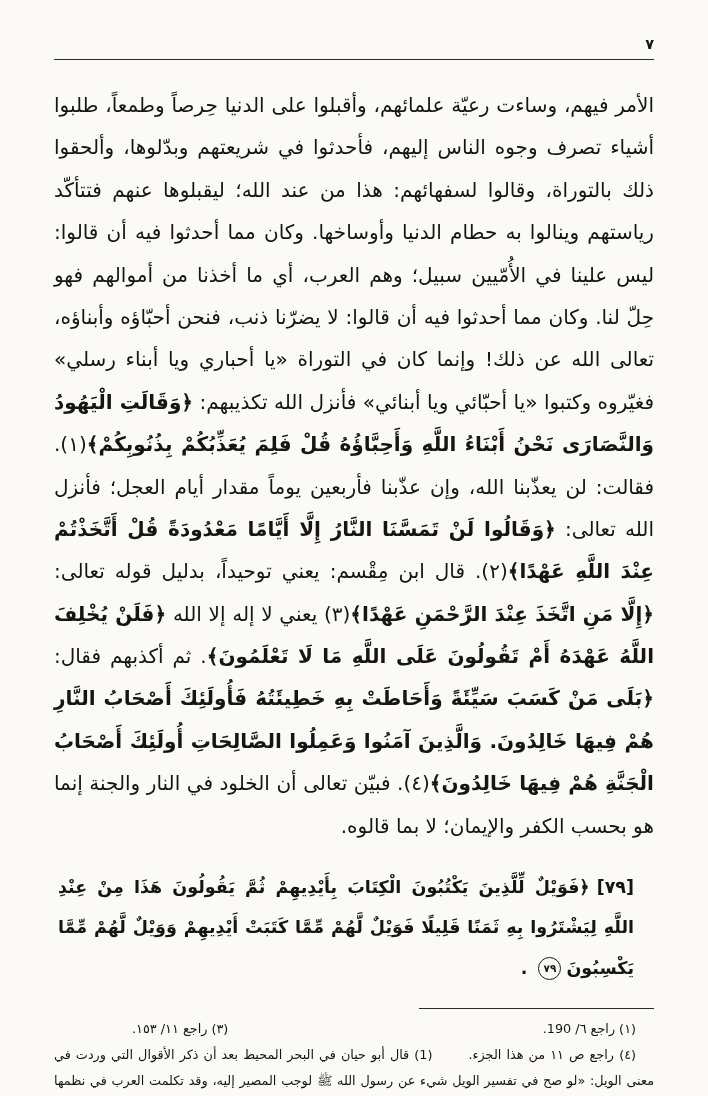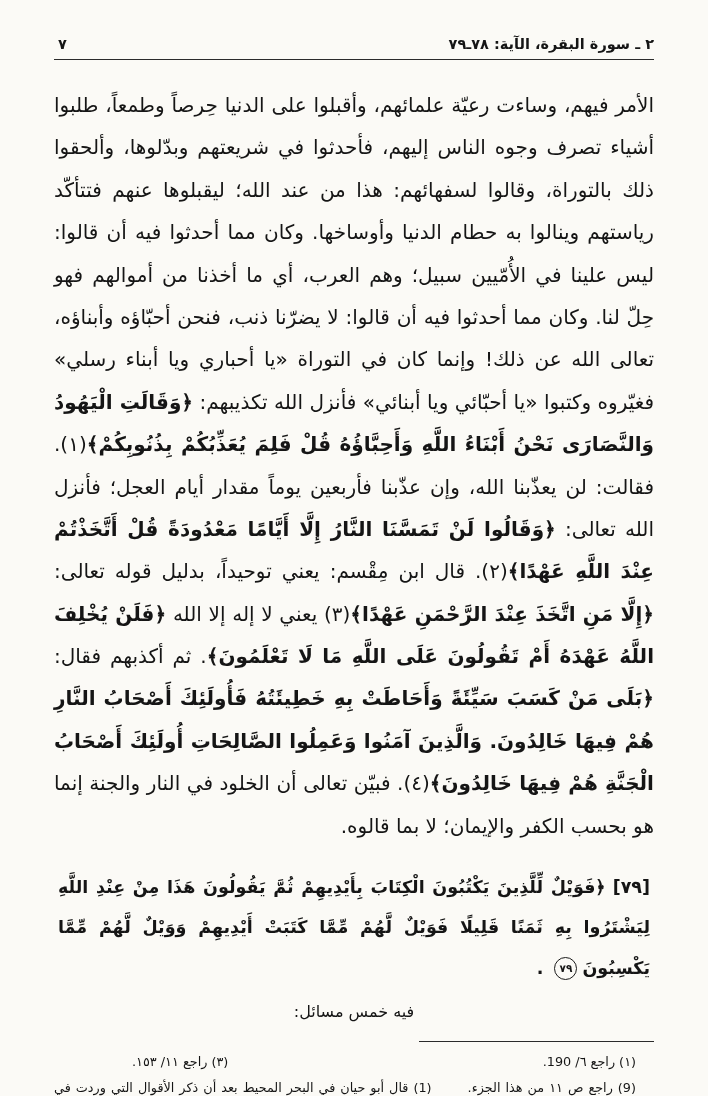--- a/index.html
+++ b/index.html
@@ -25,21 +25,21 @@
   .page-main { padding-top:24px; }
   .para {
     font-size:20px; line-height:2.12; text-align:justify;
   }
   .seg-text  { font-weight:400; }
   .seg-quran { font-weight:700; }
   .seg-bold  { font-weight:700; }
 
   
   .verse-block {
-    margin:20px 4px 8px 4px;
+    margin:20px 20px 8px 4px;
     font-size:17.5px; font-weight:700; line-height:2.3;
     text-align:justify;
   }
   .verse-label { margin-left:7px; letter-spacing:1px; }
   .ayah-mark {
     display:inline-block; width:23px; height:23px;
     border:1.6px solid #1a1a1a; border-radius:50%;
     font-size:10.5px; line-height:21px; text-align:center;
     vertical-align:middle; margin:0 5px; font-weight:700;
   }
@@ -52,43 +52,41 @@
   .fn-row { display:flex; justify-content:space-between; padding-right:18px; padding-left:78px; }
   .fn-para { text-align:justify; text-indent:18px; }
   .fn-gap { display:inline-block; width:36px; }
 </style>
 </head>
 <body>
 
 <div class="page">
 
   <header class="page-header">
-    <div class="header-title">٢ ـ سورة البقرة، الآية: ٧٨ـ٧٩</div>
     <div class="header-page-num">٧</div>
   </header>
 
   <main class="page-main">
 
     <p class="para"><span class="seg-text">الأمر فيهم، وساءت رعيّة علمائهم، وأقبلوا على الدنيا حِرصاً وطمعاً، طلبوا أشياء تصرف وجوه الناس إليهم، فأحدثوا في شريعتهم وبدّلوها، وألحقوا ذلك بالتوراة، وقالوا لسفهائهم: هذا من عند الله؛ ليقبلوها عنهم فتتأكّد رياستهم وينالوا به حطام الدنيا وأوساخها. وكان مما أحدثوا فيه أن قالوا: ليس علينا في الأُمّيين سبيل؛ وهم العرب، أي ما أخذنا من أموالهم فهو حِلّ لنا. وكان مما أحدثوا فيه أن قالوا: لا يضرّنا ذنب، فنحن أحبّاؤه وأبناؤه، تعالى الله عن ذلك! وإنما كان في التوراة «يا أحباري ويا أبناء رسلي» فغيّروه وكتبوا «يا أحبّائي ويا أبنائي» فأنزل الله تكذيبهم: </span><span class="seg-quran">﴿وَقَالَتِ الْيَهُودُ وَالنَّصَارَى نَحْنُ أَبْنَاءُ اللَّهِ وَأَحِبَّاؤُهُ قُلْ فَلِمَ يُعَذِّبُكُمْ بِذُنُوبِكُمْ﴾</span><span class="seg-text">(١). فقالت: لن يعذّبنا الله، وإن عذّبنا فأربعين يوماً مقدار أيام العجل؛ فأنزل الله تعالى: </span><span class="seg-quran">﴿وَقَالُوا لَنْ تَمَسَّنَا النَّارُ إِلَّا أَيَّامًا مَعْدُودَةً قُلْ أَتَّخَذْتُمْ عِنْدَ اللَّهِ عَهْدًا﴾</span><span class="seg-text">(٢). قال ابن مِقْسم: يعني توحيداً، بدليل قوله تعالى: </span><span class="seg-quran">﴿إِلَّا مَنِ اتَّخَذَ عِنْدَ الرَّحْمَنِ عَهْدًا﴾</span><span class="seg-text">(٣) يعني لا إله إلا الله </span><span class="seg-quran">﴿فَلَنْ يُخْلِفَ اللَّهُ عَهْدَهُ أَمْ تَقُولُونَ عَلَى اللَّهِ مَا لَا تَعْلَمُونَ﴾</span><span class="seg-text">. ثم أكذبهم فقال: </span><span class="seg-quran">﴿بَلَى مَنْ كَسَبَ سَيِّئَةً وَأَحَاطَتْ بِهِ خَطِيئَتُهُ فَأُولَئِكَ أَصْحَابُ النَّارِ هُمْ فِيهَا خَالِدُونَ. وَالَّذِينَ آمَنُوا وَعَمِلُوا الصَّالِحَاتِ أُولَئِكَ أَصْحَابُ الْجَنَّةِ هُمْ فِيهَا خَالِدُونَ﴾</span><span class="seg-text">(٤). فبيّن تعالى أن الخلود في النار والجنة إنما هو بحسب الكفر والإيمان؛ لا بما قالوه.</span></p>
 
     <div class="verse-block">
       <span class="verse-label">[٧٩]</span><span class="verse-text seg-quran">﴿فَوَيْلٌ لِّلَّذِينَ يَكْتُبُونَ الْكِتَابَ بِأَيْدِيهِمْ ثُمَّ يَقُولُونَ هَذَا مِنْ عِنْدِ اللَّهِ لِيَشْتَرُوا بِهِ ثَمَنًا قَلِيلًا فَوَيْلٌ لَّهُمْ مِّمَّا كَتَبَتْ أَيْدِيهِمْ وَوَيْلٌ لَّهُمْ مِّمَّا يَكْسِبُونَ</span><span class="ayah-mark">٧٩</span><span class="verse-closer"> .</span>
     </div>
 
-    <p class="masail">فيه خمس مسائل:</p>
 
 
   </main>
 
   <footer class="footnotes">
     <div class="fn-rule"></div>
 
     <div class="fn-row">
       <span>(١) راجع ٦/ 190.</span>
       <span>(٣) راجع ١١/ ١٥٣.</span>
     </div>
 
     <p class="fn-para">
-      <span>(9) راجع ص ١١ من هذا الجزء.</span><span class="fn-gap"></span><span>(1) قال أبو حيان في البحر المحيط بعد أن ذكر الأقوال التي وردت في معنى الويل: «لو صح في تفسير الويل شيء عن رسول الله ﷺ لوجب المصير إليه، وقد تكلمت العرب في نظمها ونثرها بلفظ الويل قبل أن يجيء القرآن ولم تطلقه على شيء من هذه التفاسير، وإنما مدلوله ما فسره به أهل اللغة».</span>
+      <span>(٤) راجع ص ١١ من هذا الجزء.</span><span class="fn-gap"></span><span>(1) قال أبو حيان في البحر المحيط بعد أن ذكر الأقوال التي وردت في معنى الويل: «لو صح في تفسير الويل شيء عن رسول الله ﷺ لوجب المصير إليه، وقد تكلمت العرب في نظمها ونثرها بلفظ الويل قبل أن يجيء القرآن ولم تطلقه على شيء من هذه التفاسير، وإنما مدلوله ما فسره به أهل اللغة».</span>
     </p>
   </footer>
 
 </div>
 
 </body></html>

